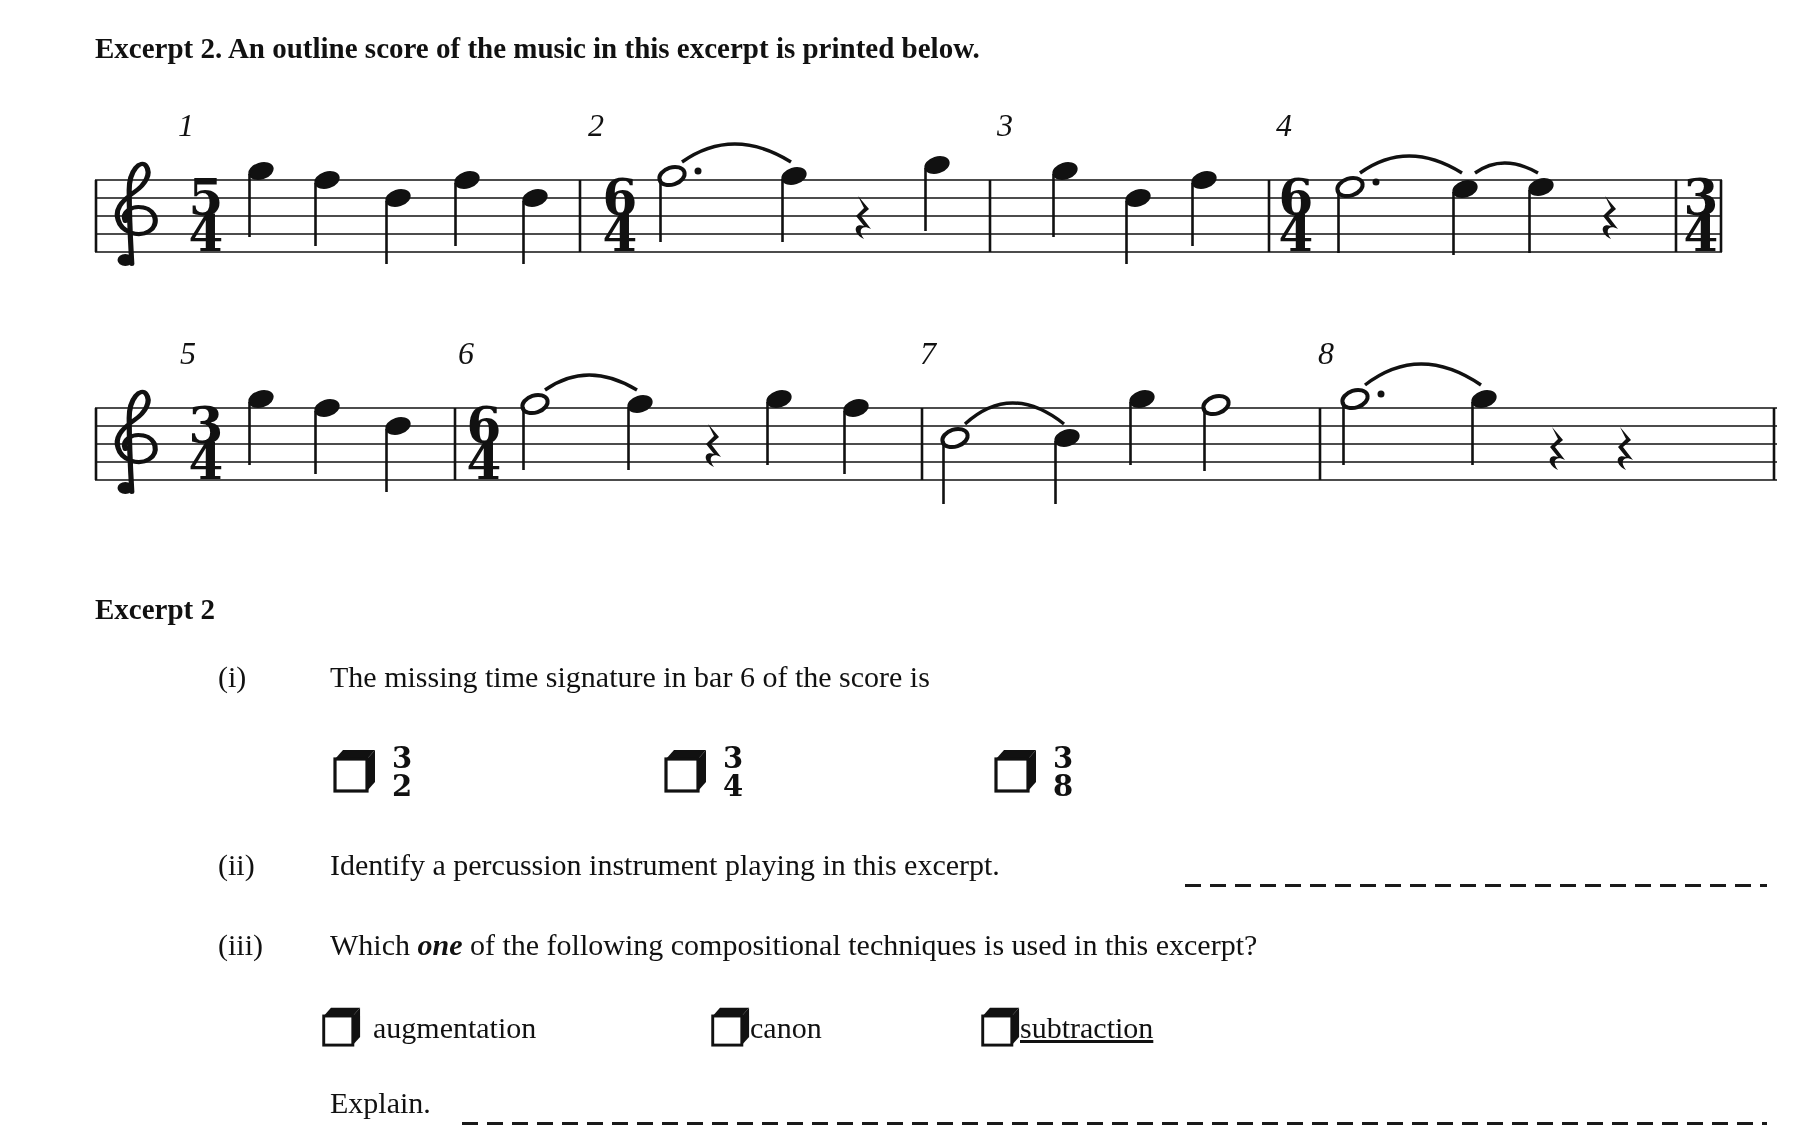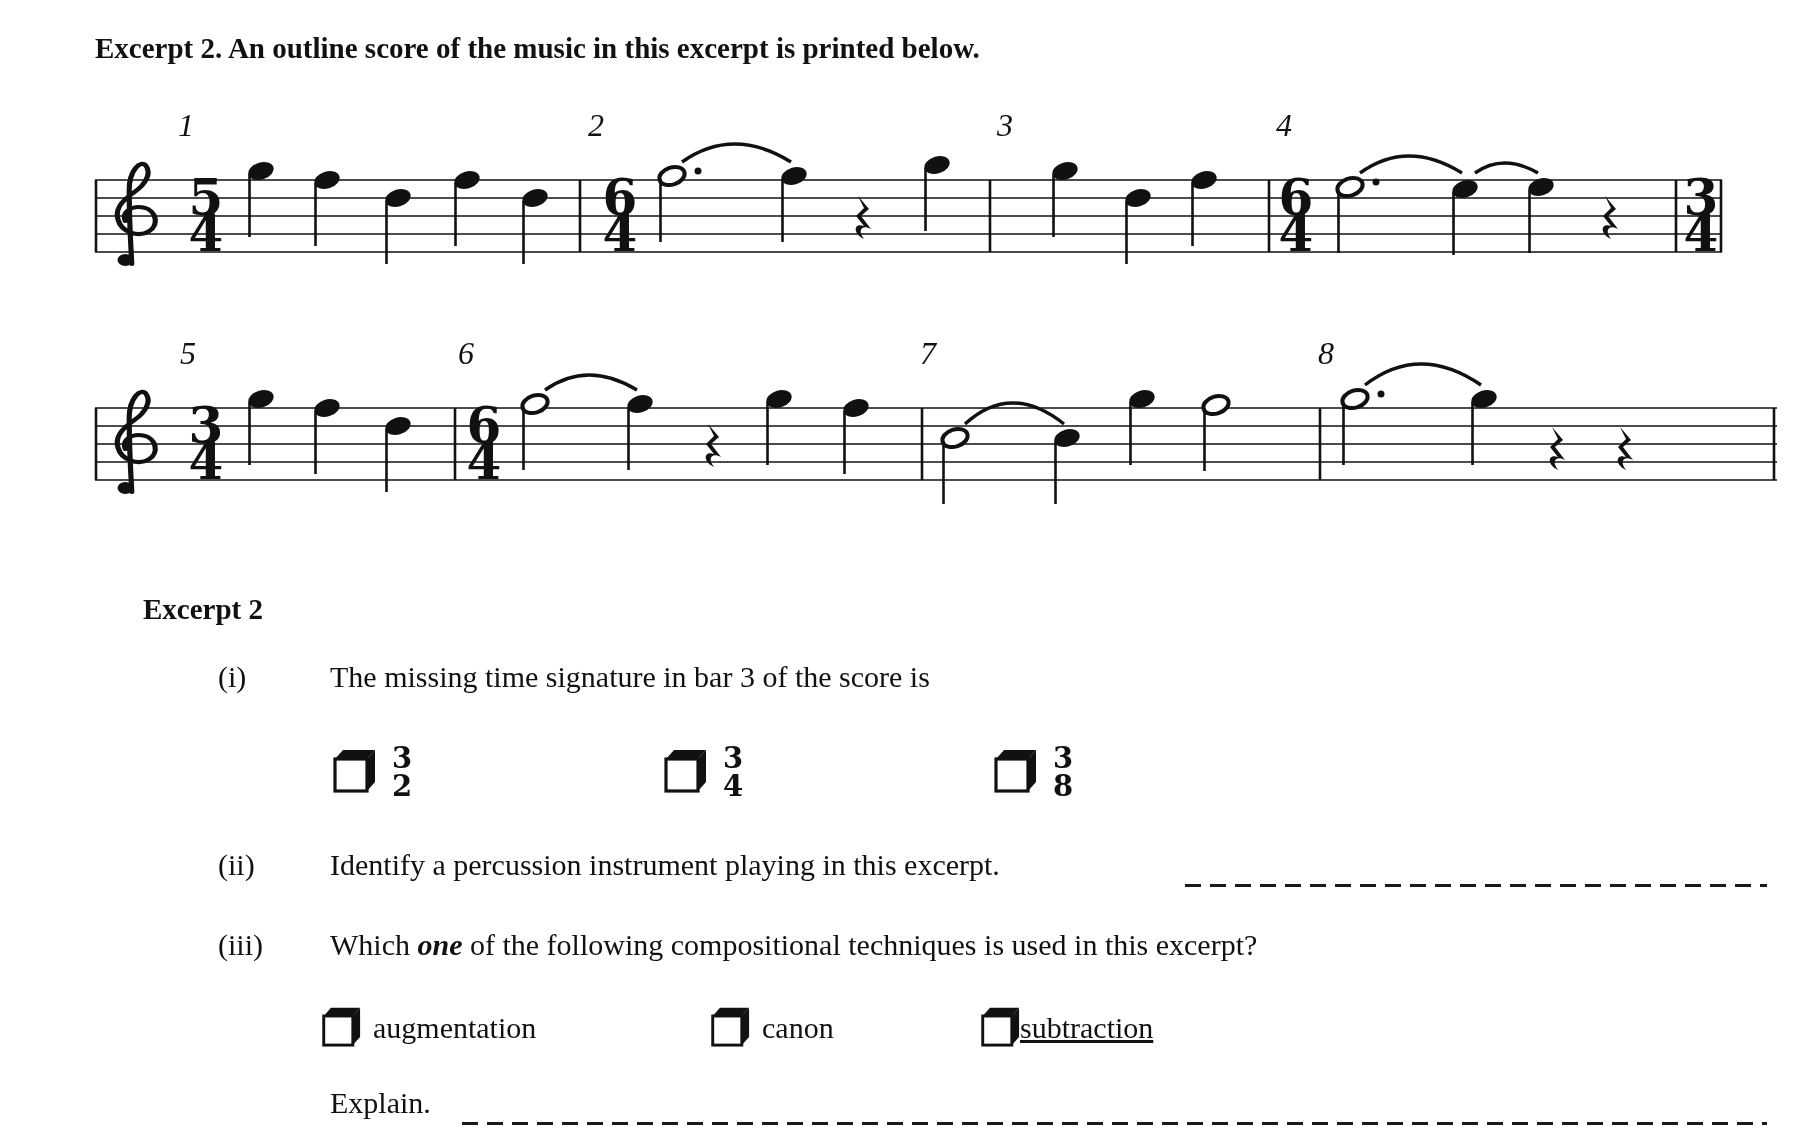--- a/index.html
+++ b/index.html
@@ -1,19 +1,19 @@
 <!DOCTYPE html>
 <html><head>
 <meta charset="utf-8">
 <style>
   html,body{margin:0;padding:0;background:#fff;}
   body{width:1818px;height:1138px;position:relative;font-family:"Liberation Serif",serif;color:#111;overflow:hidden;}
   .abs{position:absolute;}
   .title{font-weight:bold;font-size:29px;white-space:nowrap;}
-  .heading{font-weight:bold;font-size:29px;margin-left:48px;}
+  .heading{font-weight:bold;font-size:29px;}
   .qlabel,.qtext{font-size:30px;white-space:nowrap;}
   .qtext b{font-weight:bold;font-style:italic;}
   .fraction{font-family:"DejaVu Serif",serif;font-weight:bold;font-size:29px;line-height:28px;text-align:center;}
   .opt-label{font-size:30px;white-space:nowrap;}
   .dashline{height:3px;background:repeating-linear-gradient(90deg,#1a1a1a 0 16px,rgba(0,0,0,0) 16px 25px);}
   .optrow{display:flex;align-items:center;}
   .cbx{display:inline-block;}
   svg text.tsig{font-family:"DejaVu Serif",serif;font-weight:bold;font-size:50px;fill:#111;}
   svg text.barnum{font-family:"Liberation Serif",serif;font-style:italic;font-size:32px;fill:#111;}
 </style>
@@ -138,21 +138,21 @@
     <path d="M 965 424 Q 1011 382 1064 424" fill="none" stroke="#111111" stroke-width="3.4"></path>
     <path d="M 1365 385 Q 1419.5 343 1481 385" fill="none" stroke="#111111" stroke-width="3.4"></path>
     <path d="M2 0 L13 13 L5 20 L15 33 C6 28 1 34 8 43 C-4 37 -2 26 8 30 L0 20 L8 12 Z" transform="translate(706 424)" fill="#111111"></path>
     <path d="M2 0 L13 13 L5 20 L15 33 C6 28 1 34 8 43 C-4 37 -2 26 8 30 L0 20 L8 12 Z" transform="translate(1550 427)" fill="#111111"></path>
     <path d="M2 0 L13 13 L5 20 L15 33 C6 28 1 34 8 43 C-4 37 -2 26 8 30 L0 20 L8 12 Z" transform="translate(1618 427)" fill="#111111"></path>
   </svg>
 
 <div class="abs heading" style="left:95px;top:593px;">Excerpt 2</div>
 
 <div class="abs qlabel" style="left:218px;top:660px;">(i)</div>
-<div class="abs qtext" style="left:330px;top:660px;">The missing time signature in bar 3 of the score is</div>
+<div class="abs qtext" style="left:330px;top:660px;">The missing time signature in bar 6 of the score is</div>
 
 <div class="abs optrow" style="left:332px;top:744px;">
   <span class="cbx">
     <svg width="44" height="48" viewBox="0 0 44 48">
       <polygon points="3,13 11,4 43,4 35,13" fill="#111"></polygon>
       <polygon points="35,13 43,4 43,36 35,45" fill="#111"></polygon>
       <rect x="3" y="13" width="32" height="32" fill="#fff" stroke="#111" stroke-width="3.2"></rect>
     </svg>
   </span>
   <span class="fraction" style="margin-left:16px;">
@@ -205,21 +205,21 @@
   <span class="opt-label" style="margin-left:12px;">augmentation</span>
 </div>
 <div class="abs optrow" style="left:710px;top:1003px;">
   <span class="cbx">
     <svg width="40" height="46" viewBox="0 0 44 48">
       <polygon points="3,13 11,4 43,4 35,13" fill="#111"></polygon>
       <polygon points="35,13 43,4 43,36 35,45" fill="#111"></polygon>
       <rect x="3" y="13" width="32" height="32" fill="#fff" stroke="#111" stroke-width="3.2"></rect>
     </svg>
   </span>
-  <span class="opt-label" style="margin-left:12px;">canon</span>
+  <span class="opt-label" style="">canon</span>
 </div>
 <div class="abs optrow" style="left:980px;top:1003px;">
   <span class="cbx">
     <svg width="40" height="46" viewBox="0 0 44 48">
       <polygon points="3,13 11,4 43,4 35,13" fill="#111"></polygon>
       <polygon points="35,13 43,4 43,36 35,45" fill="#111"></polygon>
       <rect x="3" y="13" width="32" height="32" fill="#fff" stroke="#111" stroke-width="3.2"></rect>
     </svg>
   </span>
   <span class="opt-label" style="text-decoration:underline;">subtraction</span>

